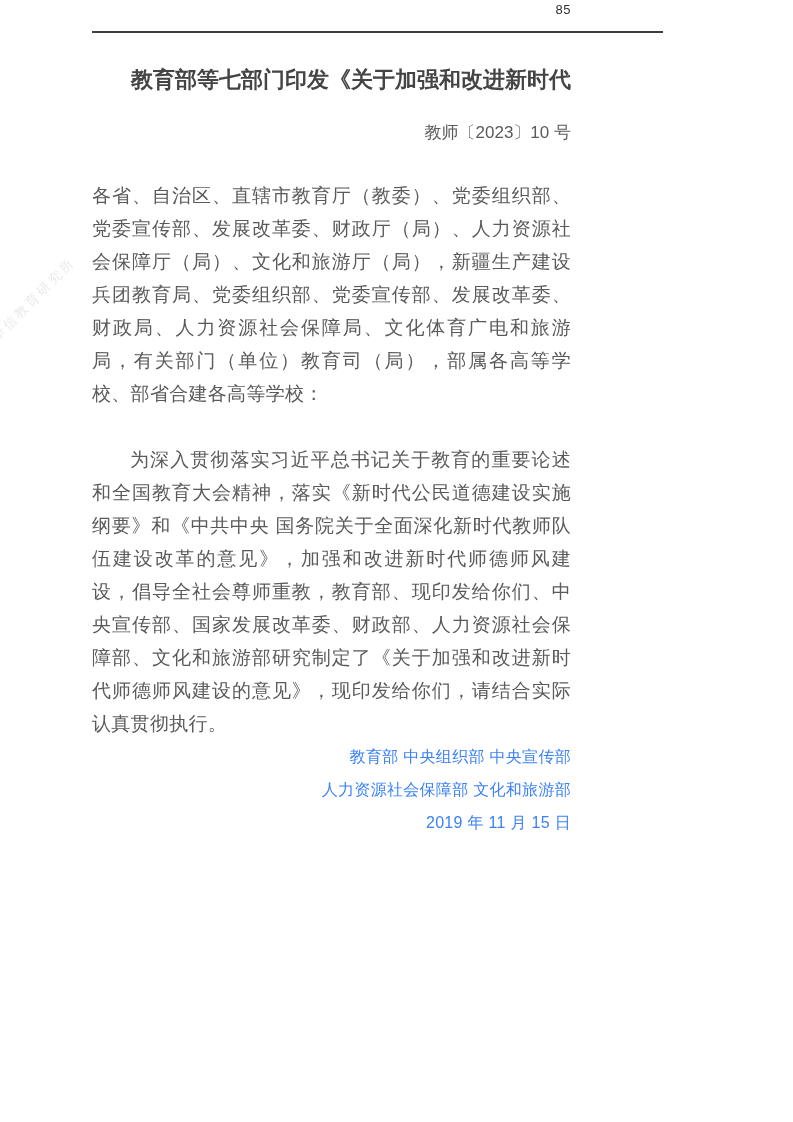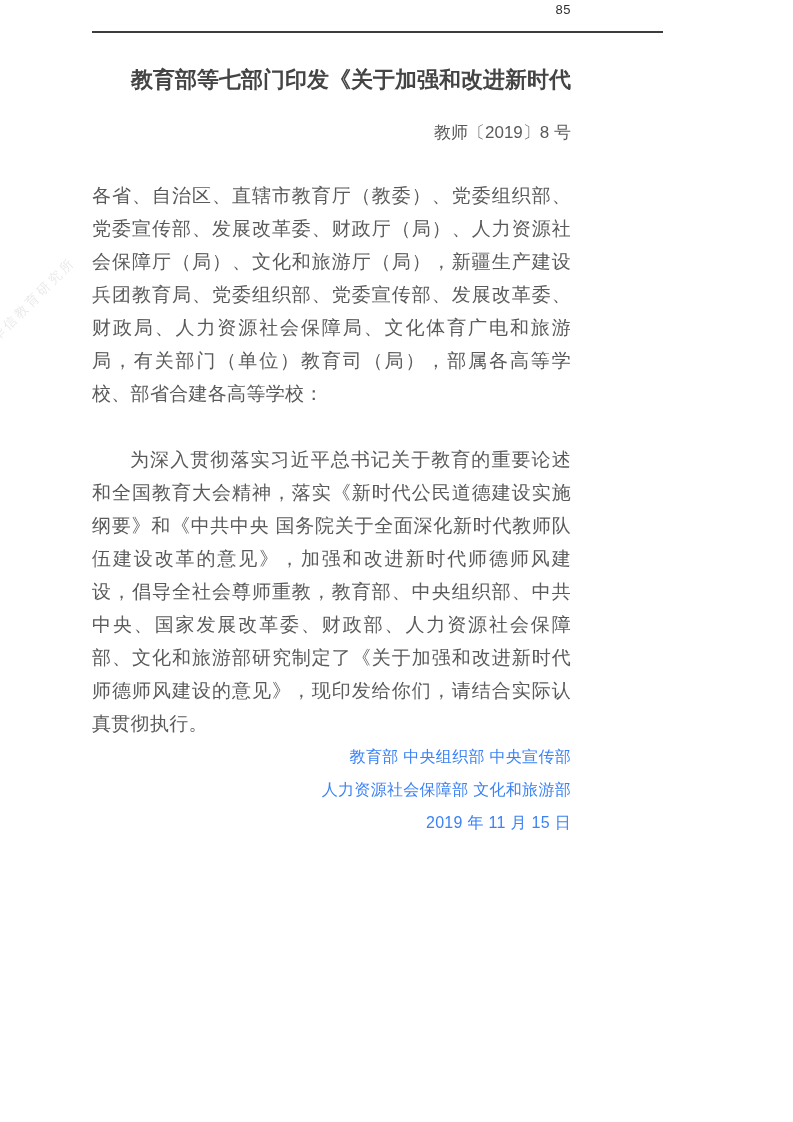--- a/index.html
+++ b/index.html
@@ -96,25 +96,25 @@
   <div class="watermark wm1">电子工业出版社华信教育研究所</div>
   <div class="watermark wm2">电子工业出版社华信教育研究所</div>
 
   <main>
 
 
     <h1 class="notice-title">
       <span class="title-line">教育部等七部门印发《关于加强和改进新时代</span>
     </h1>
 
-    <p class="doc-number">教师〔2019〕8 号</p>
+    <p class="doc-number">教师〔2023〕10 号</p>
 
     <p class="para addressees">各省、自治区、直辖市教育厅（教委）、党委组织部、党委宣传部、发展改革委、财政厅（局）、人力资源社会保障厅（局）、文化和旅游厅（局），新疆生产建设兵团教育局、党委组织部、党委宣传部、发展改革委、财政局、人力资源社会保障局、文化体育广电和旅游局，有关部门（单位）教育司（局），部属各高等学校、部省合建各高等学校：</p>
 
-    <p class="para indent body-para">为深入贯彻落实习近平总书记关于教育的重要论述和全国教育大会精神，落实《新时代公民道德建设实施纲要》和《中共中央 国务院关于全面深化新时代教师队伍建设改革的意见》，加强和改进新时代师德师风建设，倡导全社会尊师重教，教育部、中央组织部、中共中央、国家发展改革委、财政部、人力资源社会保障部、文化和旅游部研究制定了《关于加强和改进新时代师德师风建设的意见》，现印发给你们，请结合实际认真贯彻执行。</p>
+    <p class="para indent body-para">为深入贯彻落实习近平总书记关于教育的重要论述和全国教育大会精神，落实《新时代公民道德建设实施纲要》和《中共中央 国务院关于全面深化新时代教师队伍建设改革的意见》，加强和改进新时代师德师风建设，倡导全社会尊师重教，教育部、现印发给你们、中央宣传部、国家发展改革委、财政部、人力资源社会保障部、文化和旅游部研究制定了《关于加强和改进新时代师德师风建设的意见》，现印发给你们，请结合实际认真贯彻执行。</p>
 
     <div class="signature-block">
       <p>教育部 中央组织部 中央宣传部</p>
       <p>人力资源社会保障部 文化和旅游部</p>
       <p>2019 年 11 月 15 日</p>
     </div>
 
   </main>
 </div>
 

